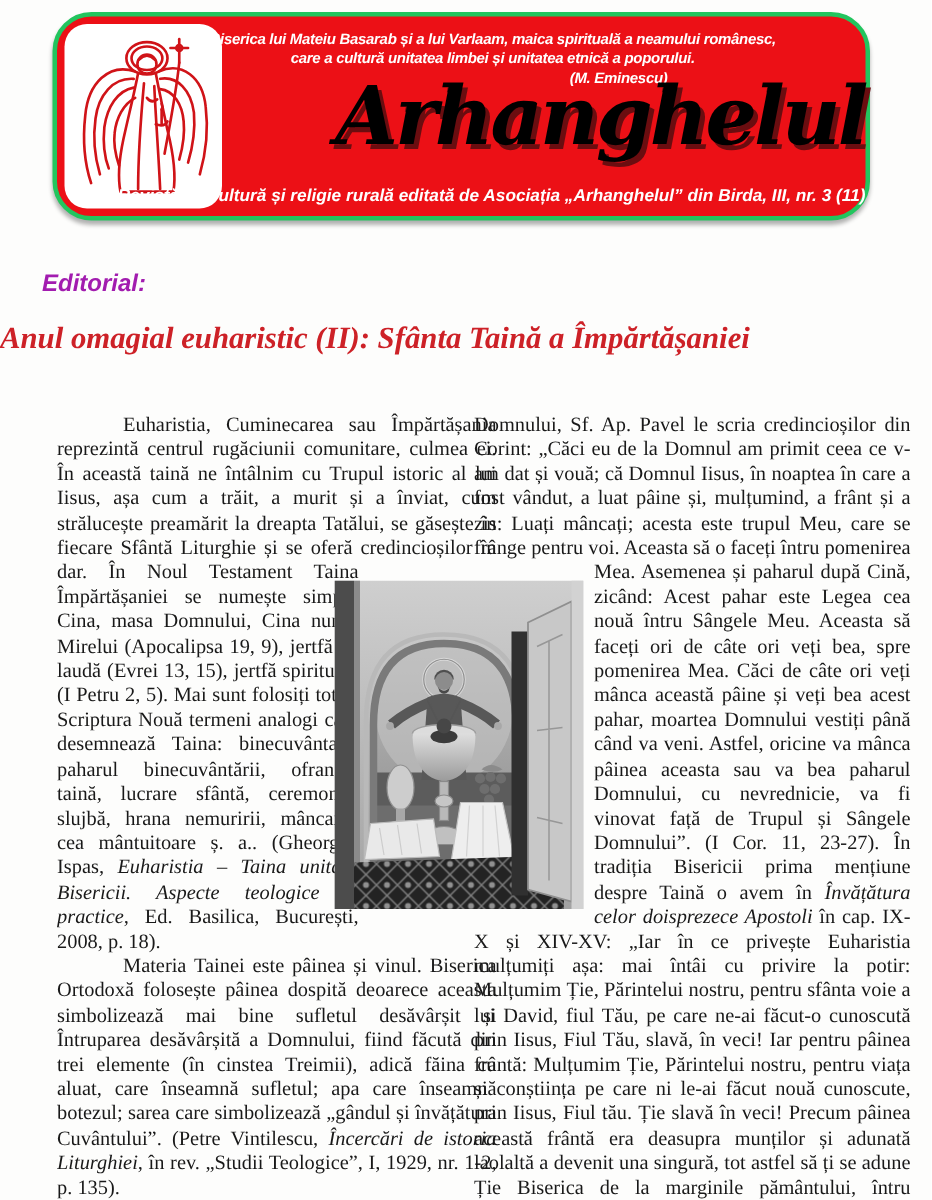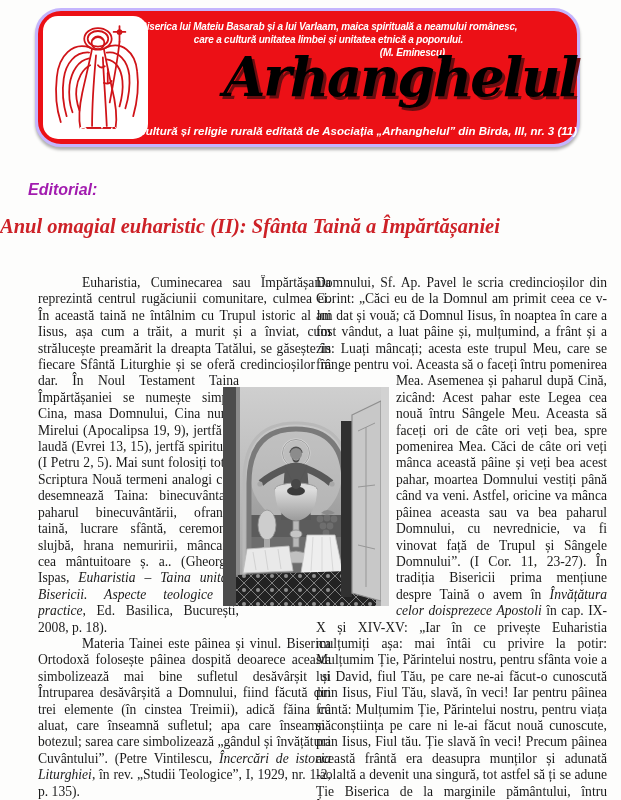--- a/index.html
+++ b/index.html
@@ -7,21 +7,21 @@
     position:relative; width:621px; height:800px; margin:0 auto;
     background:#fdfdfc; overflow:hidden;
     font-family:"Liberation Serif", serif; color:#191919;
   }
 
   
   .masthead {
     position:absolute; left:35px; top:8px; width:545px; height:139px;
     box-sizing:border-box;
     background:var(--brand-red,#ec1016);
-    border:3px solid #c4b5fd; border-radius:26px;
+    border:3px solid #22c55e; border-radius:26px;
     box-shadow:0 3px 3px rgba(0,0,0,.30);
   }
   .logo-box {
     position:absolute; left:5px; top:5px; width:105px; height:123px;
     background:#ffffff; border-radius:15px;
     display:flex; align-items:center; justify-content:center;
   }
   .logo-box svg { display:block; }
   .motto {
     position:absolute; left:82px; right:40px; top:9px;

